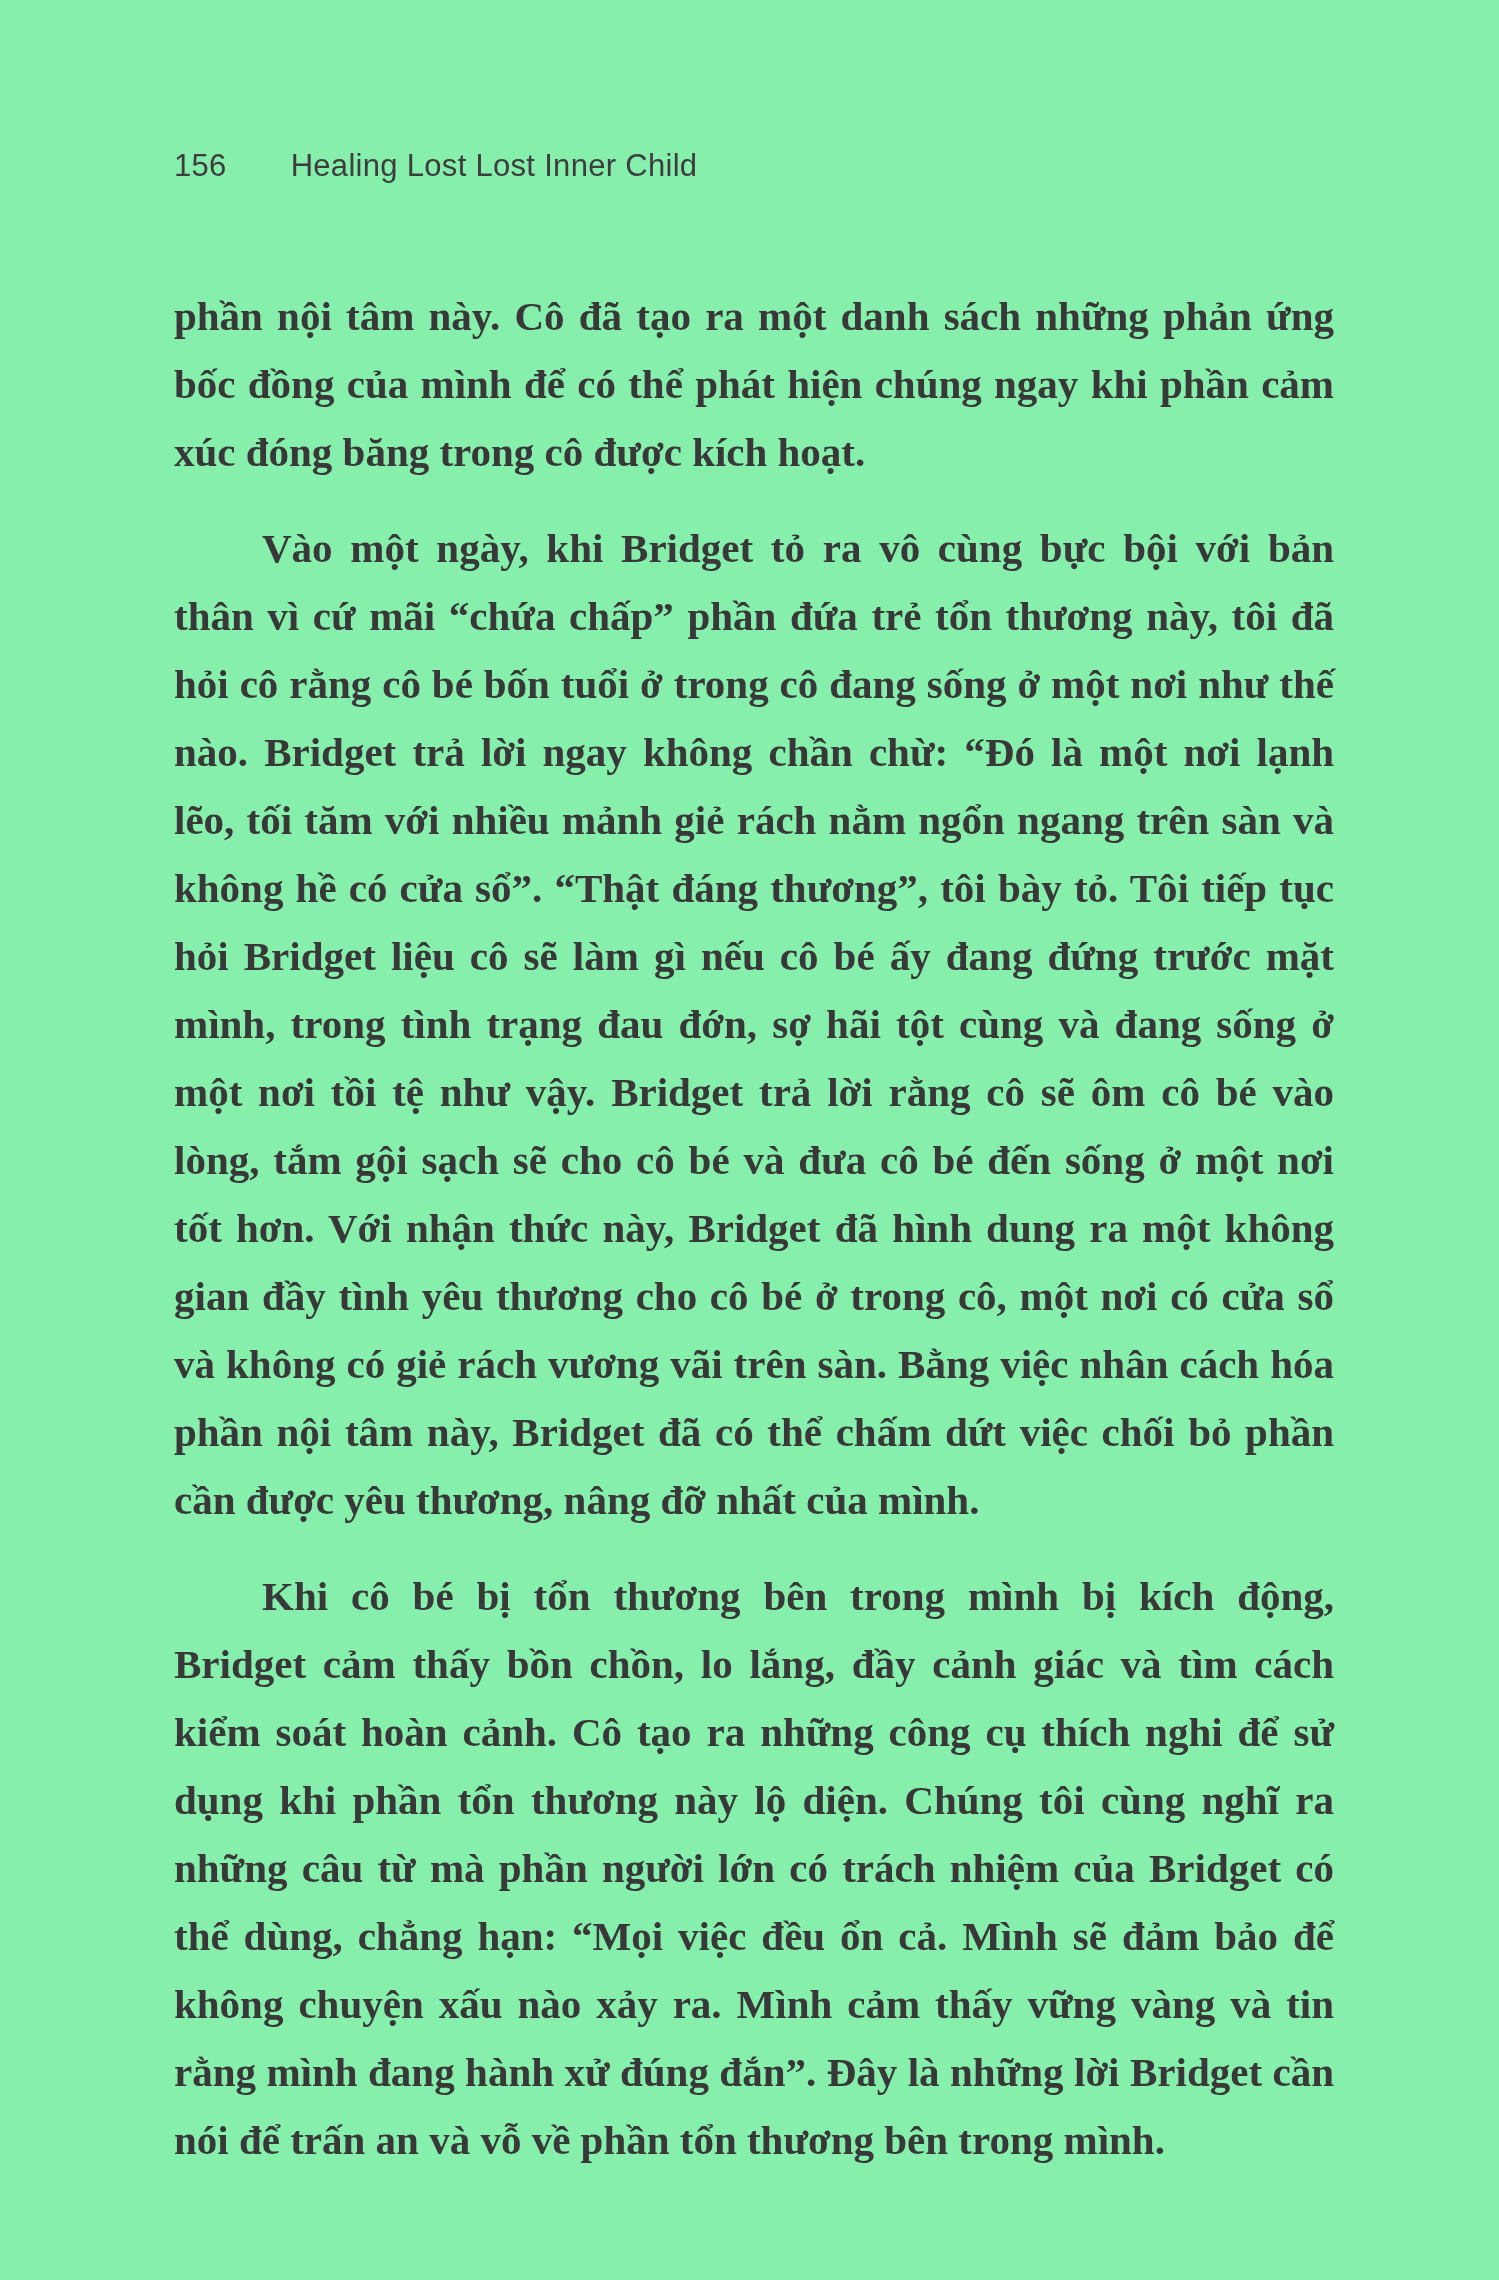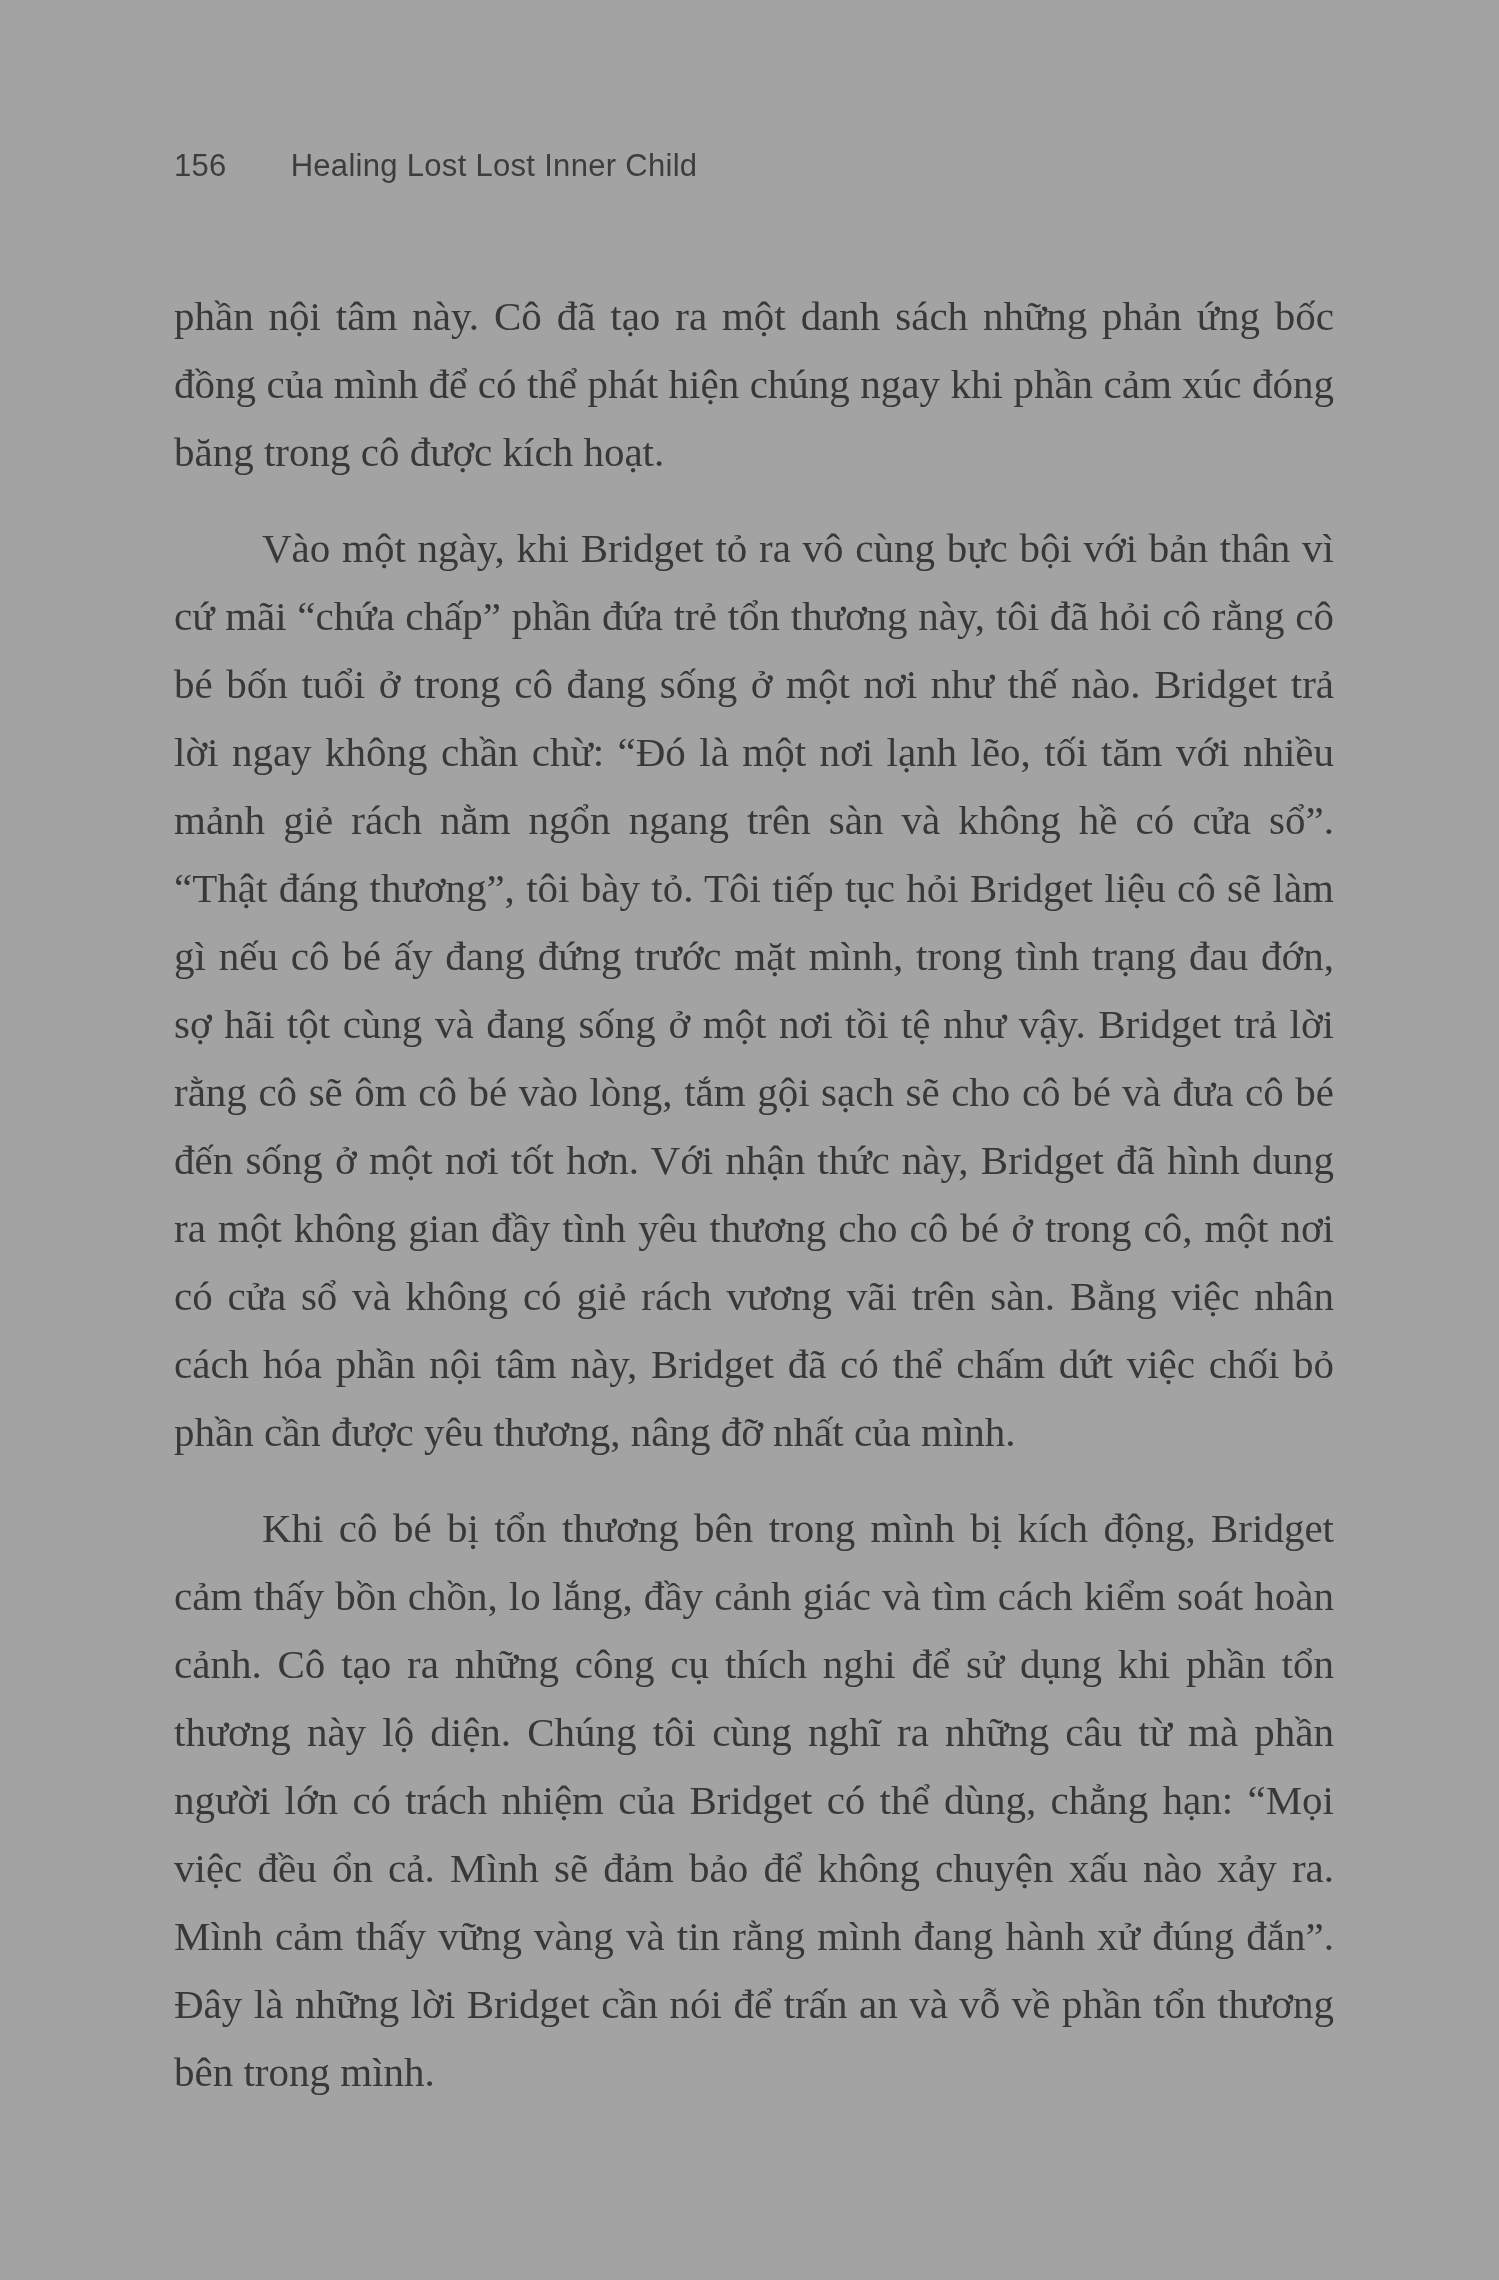--- a/index.html
+++ b/index.html
@@ -4,21 +4,21 @@
 <style>
   html, body {
     margin: 0;
     padding: 0;
     background: #ffffff;
   }
   .page {
     position: relative;
     width: 1499px;
     height: 2280px;
-    background: #a3a3a3;
+    background: #86efac;
     overflow: hidden;
     font-family: "Liberation Serif", "DejaVu Serif", serif;
     color: #3a3a3a;
   }
   .running-header {
     position: absolute;
     top: 148px;
     left: 174px;
     right: 174px;
     display: flex;
@@ -39,20 +39,21 @@
     top: 282px;
     left: 174px;
     width: 1160px;
     font-size: 41px;
     line-height: 68px;
     text-align: justify;
     color: #383838;
   }
   .page-body p {
     margin: 0 0 28px 0;
+    font-weight: bold;
   }
   .page-body p.indented {
     text-indent: 88px;
   }
 </style>
 </head>
 <body>
 
 <div class="page">
 

